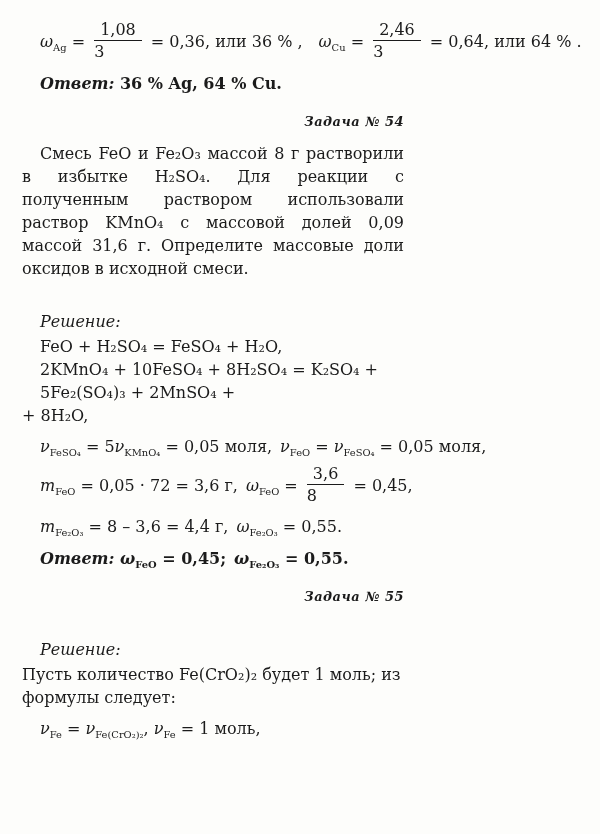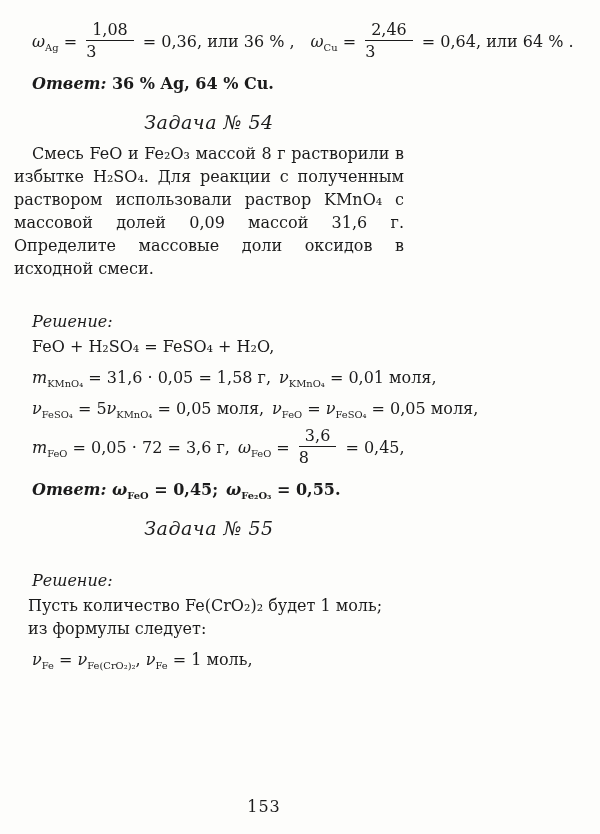--- a/index.html
+++ b/index.html
@@ -11,51 +11,51 @@
     background: #fdfdfb;
     color: #1b1b1b;
     font-family: "DejaVu Serif", "Liberation Serif", serif;
     font-size: 16px;
     line-height: 23px;
   }
   .page {
     position: relative;
     box-sizing: border-box;
     width: 480px; height: 834px;
-    padding: 12px 76px 0 14px;
+    padding: 12px 76px 0 22px;
   }
   
   .math-line {
     margin: 8px 0 8px 18px;
     white-space: nowrap;
   }
   .intro-formula { margin-top: 10px; margin-bottom: 2px; }
   .answer-line { margin: 9px 0 0 18px; font-weight: bold; }
   h2.task-heading {
-    font-size: 19px;
+    font-size: 13px;
     line-height: 22px;
     font-style: italic;
-    font-weight: normal;
-    text-align: center;
+    font-weight: bold;
+    text-align: right;
     letter-spacing: 0.5px;
     margin: 16px 0 9px 0;
   }
   p.statement {
     margin: 0;
     text-align: justify;
     text-indent: 18px;
   }
   .sol-label {
     font-style: italic;
     margin: 30px 0 2px 18px;
   }
   .eq { margin-left: 18px; }
   .eq-continuation { margin-left: 0; }
   .plain-line { margin-left: 0; }
-  .assumption { margin-left: 14px; text-indent: 0; }
+  .assumption { margin-left: 0; text-indent: 0; }
   
   .v i { font-style: italic; }
   sub {
     font-size: 0.62em;
     line-height: 0;
     vertical-align: -0.4em;
     letter-spacing: 0;
   }
   .frac {
     display: inline-flex;
@@ -95,34 +95,35 @@
 
   <div class="answer-line"><i>Ответ:</i> 36 % Ag, 64 % Cu.</div>
 
   <h2 class="task-heading">Задача № 54</h2>
 
   <p class="statement">Смесь FeO и Fe₂O₃ массой 8 г растворили в избытке H₂SO₄. Для реакции с полученным раствором использовали раствор KMnO₄ с массовой долей 0,09 массой 31,6 г. Определите массовые доли оксидов в исходной смеси.</p>
 
   <div class="sol-label">Решение:</div>
 
   <div class="eq">FeO + H₂SO₄ = FeSO₄ + H₂O,</div>
+  <div class="eq">2KMnO₄ + 10FeSO₄ + 8H₂SO₄ = K₂SO₄ + 5Fe₂(SO₄)₃ + 2MnSO₄ +</div>
+  <div class="eq eq-continuation">+ 8H₂O,</div>
 
-  <div class="math-line"><span class="v"><i>m</i><sub>KMnO₄</sub></span> = 31,6 · 0,05 = 1,58 г, <span class="v"><i>ν</i><sub>KMnO₄</sub></span> = 0,01 моля,</div>
   <div class="math-line"><span class="v"><i>ν</i><sub>FeSO₄</sub></span> = 5<span class="v"><i>ν</i><sub>KMnO₄</sub></span> = 0,05 моля, <span class="v"><i>ν</i><sub>FeO</sub></span> = <span class="v"><i>ν</i><sub>FeSO₄</sub></span> = 0,05 моля,</div>
   <div class="math-line"><span class="v"><i>m</i><sub>FeO</sub></span> = 0,05 · 72 = 3,6 г, <span class="v"><i>ω</i><sub>FeO</sub></span> = <span class="frac">
         <span class="num">3,6</span>
         <span class="den">8</span>
       </span> = 0,45,</div>
+  <div class="math-line"><span class="v"><i>m</i><sub>Fe₂O₃</sub></span> = 8 – 3,6 = 4,4 г, <span class="v"><i>ω</i><sub>Fe₂O₃</sub></span> = 0,55.</div>
 
   <div class="answer-line"><i>Ответ:</i> <span class="v"><i>ω</i><sub>FeO</sub></span> = 0,45; <span class="v"><i>ω</i><sub>Fe₂O₃</sub></span> = 0,55.</div>
 
   <h2 class="task-heading">Задача № 55</h2>
 
 
   <div class="sol-label">Решение:</div>
 
   <div class="plain-line assumption">Пусть количество Fe(CrO₂)₂ будет 1 моль; из формулы следует:</div>
 
   <div class="math-line"><span class="v"><i>ν</i><sub>Fe</sub></span> = <span class="v"><i>ν</i><sub>Fe(CrO₂)₂</sub></span>, <span class="v"><i>ν</i><sub>Fe</sub></span> = 1 моль,</div>
 
-  <div class="page-number">153</div>
 
 </div>
 
 </body></html>

